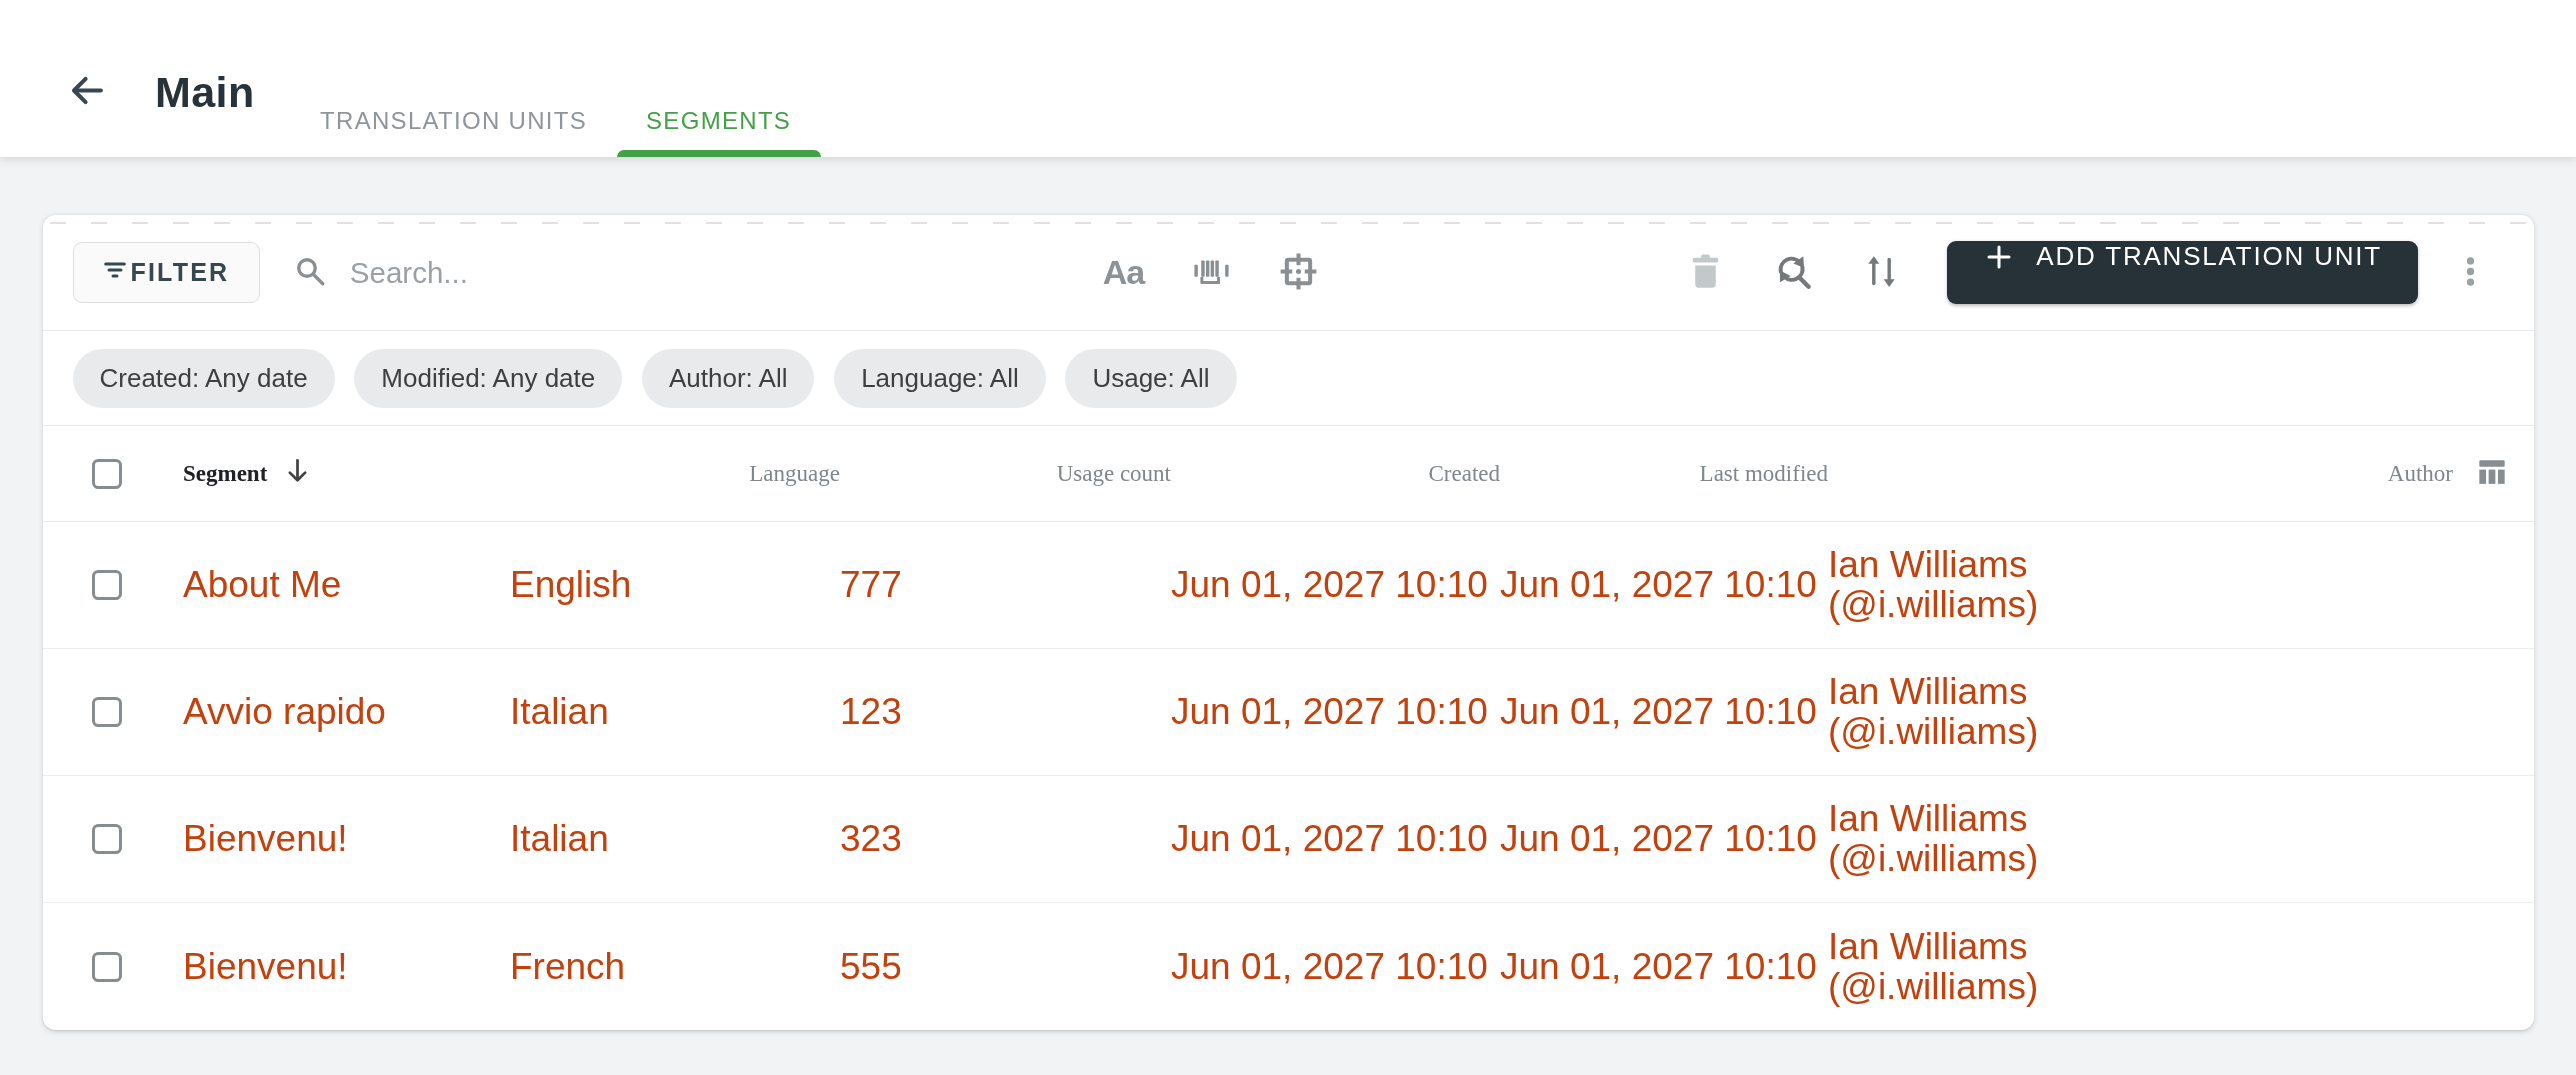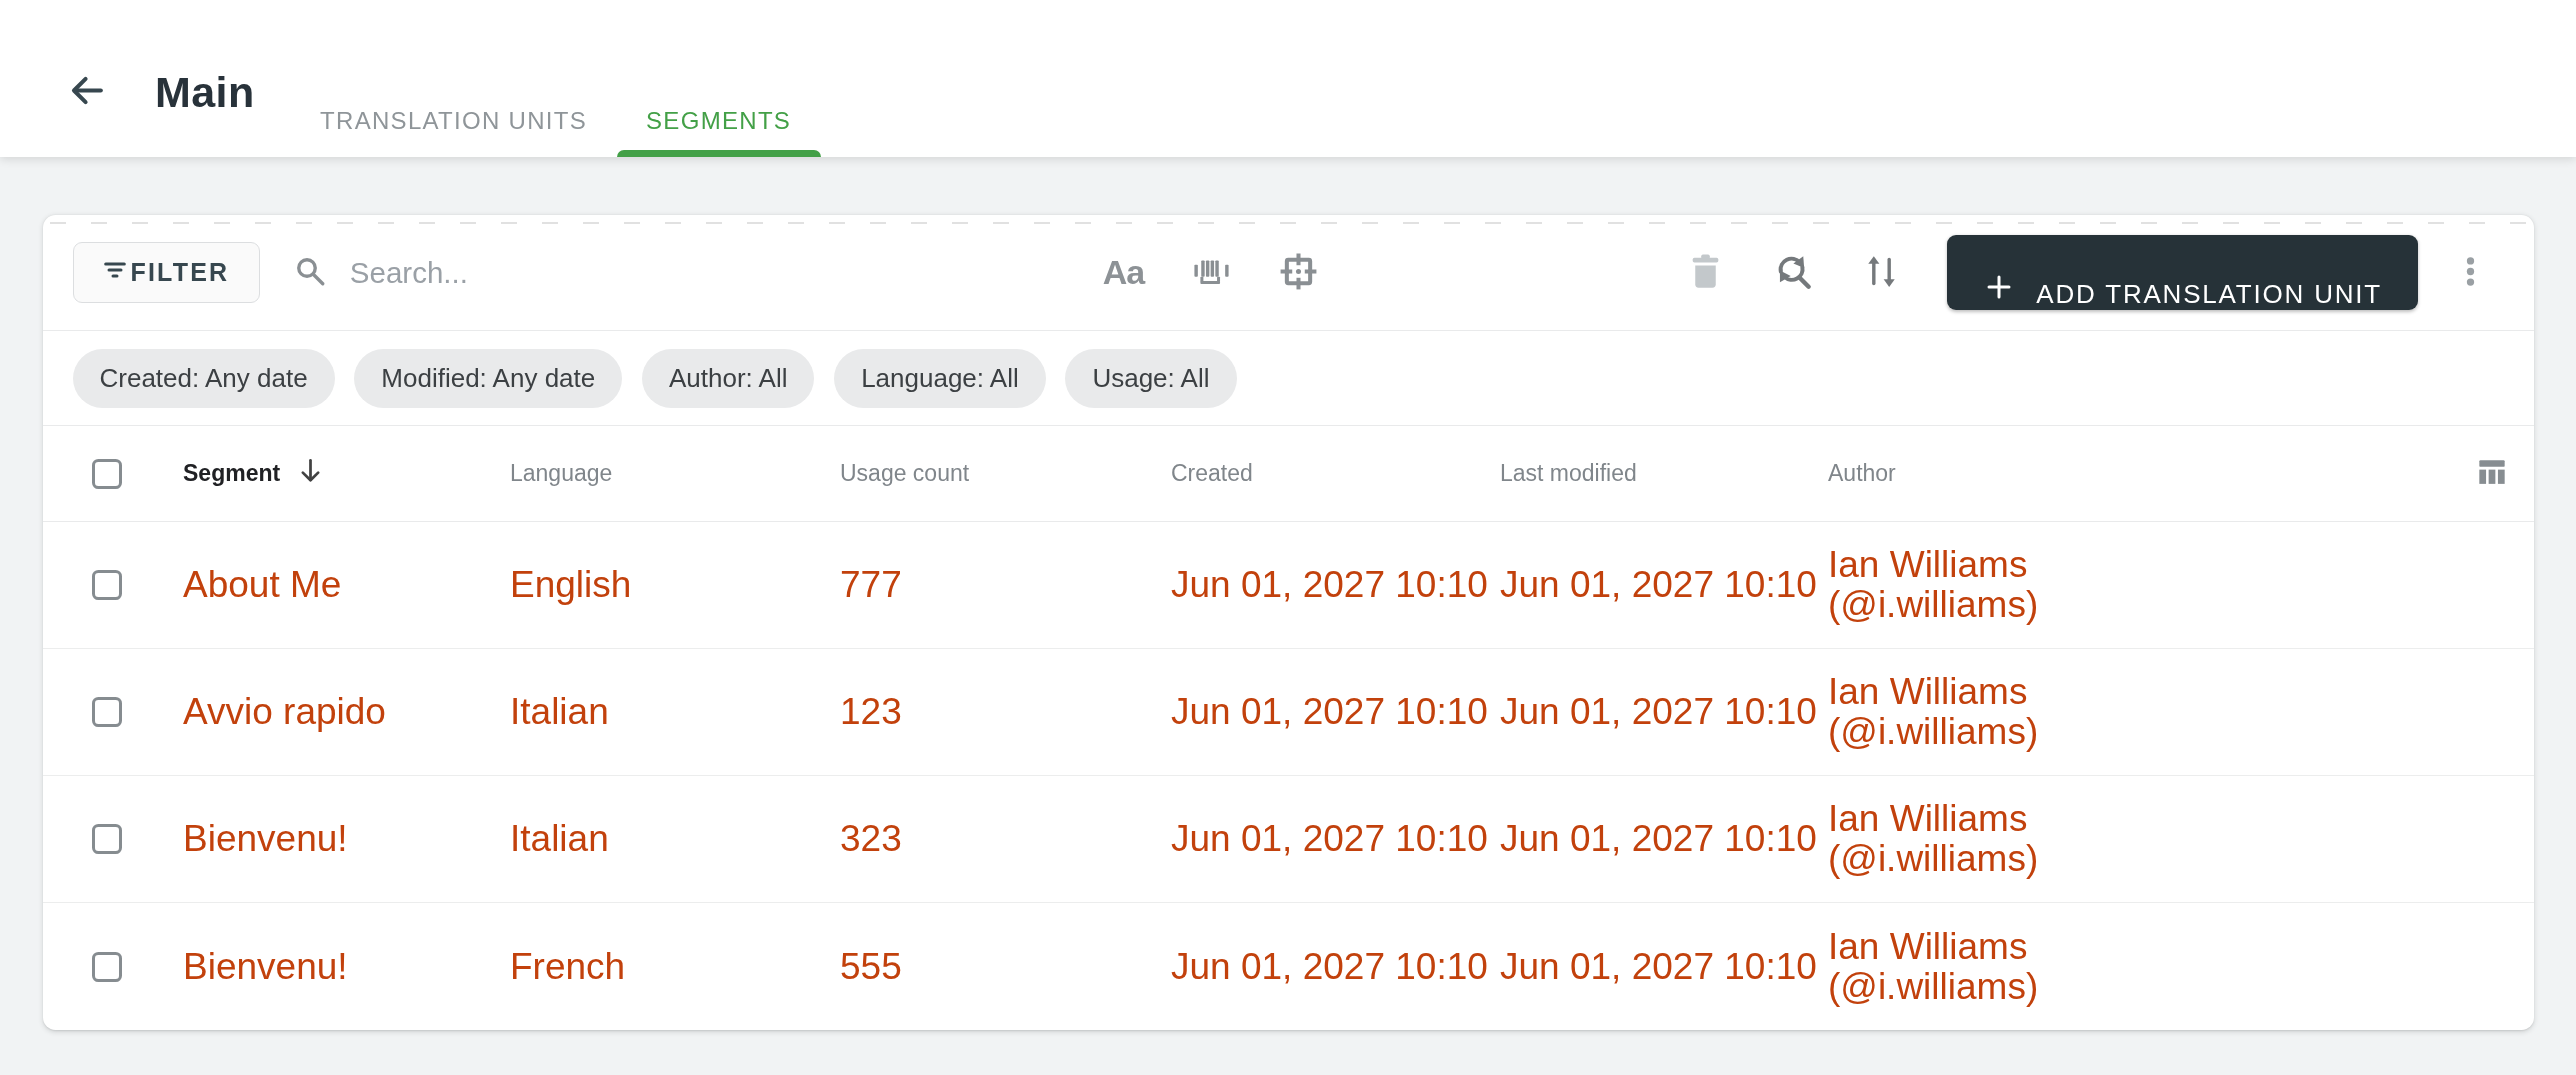--- a/index.html
+++ b/index.html
@@ -47,37 +47,37 @@
                 font-family:inherit; cursor:pointer; }
   .search-wrap { display:flex; align-items:center; margin-left:32px; width:769px; gap:21.5px; }
   .search-input { border:none; outline:none; font-size:29.5px; color:#3c4043; width:100%;
                   font-family:inherit; background:transparent; }
   .search-input::placeholder { color:#9aa0a6; }
   .icon-btn { width:43px; height:43px; display:flex; align-items:center; justify-content:flex-end;
               background:none; border:none; cursor:pointer; padding:0; }
   .group-a { display:flex; gap:45px; margin-left:40px; align-items:center; }
   .group-b { display:flex; gap:45px; margin-left:auto; align-items:center; }
   .aa-label { font-size:34px; font-weight:600; color:#8d9296; letter-spacing:-0.9px; }
-  .add-btn { margin-left:45px; height:75px; padding:0 36px; background:#263238; color:#fff;
-             border:none; border-radius:9px; display:flex; align-items:flex-end; gap:21.5px;
+  .add-btn { margin-left:45px; height:63px; padding:0 36px; background:#263238; color:#fff;
+             border:none; border-radius:9px; display:flex; align-items:flex-start; gap:21.5px;
              font-size:26px; font-weight:500; letter-spacing:1.8px; font-family:inherit; cursor:pointer;
              box-shadow:0 1.8px 3.6px rgba(0,0,0,.25); white-space:nowrap; }
   .kebab-btn { margin-left:29px; }
   
   .chips { height:95px; display:flex; align-items:center; gap:19.7px; padding:0 29.5px;
            border-bottom:0.9px solid #e9eaeb; }
   .chip { height:59px; padding:0 27px; background:#e9eaeb; border-radius:30px;
           display:flex; align-items:center; font-size:26px; color:#3c4043;
           font-family:inherit; border:none; cursor:pointer; white-space:nowrap; }
   
   .grid { display:grid; grid-template-columns:91px 327px 330px 331px 329px 328px 1fr 81px;
           padding-left:49px; align-items:center; }
   .thead { height:96px; border-bottom:0.9px solid #e9eaeb; }
   .th { font-size:23px; color:#80868b; cursor:pointer; background:none; border:none;
-        font-family:Liberation Sans, sans-serif; text-align:left; padding:0; }
+        font-family:Liberation Serif, serif; text-align:right; padding:0; }
   .th-segment { color:#202124; font-weight:700; display:flex; align-items:center; gap:16px; }
   .row { height:127px; border-bottom:0.9px solid #eceded; font-size:37px; color:#c2410c; }
   .row:last-child { border-bottom:none; }
   .checkbox { width:30px; height:30px; border:3.6px solid #868c90; border-radius:6.3px;
               background:#fff; cursor:pointer; }
   .author-cell { line-height:40px; }
   .author-cell span { display:block; }
   .cols-btn { justify-self:end; margin-right:23px; }
 </style>
 </head>

